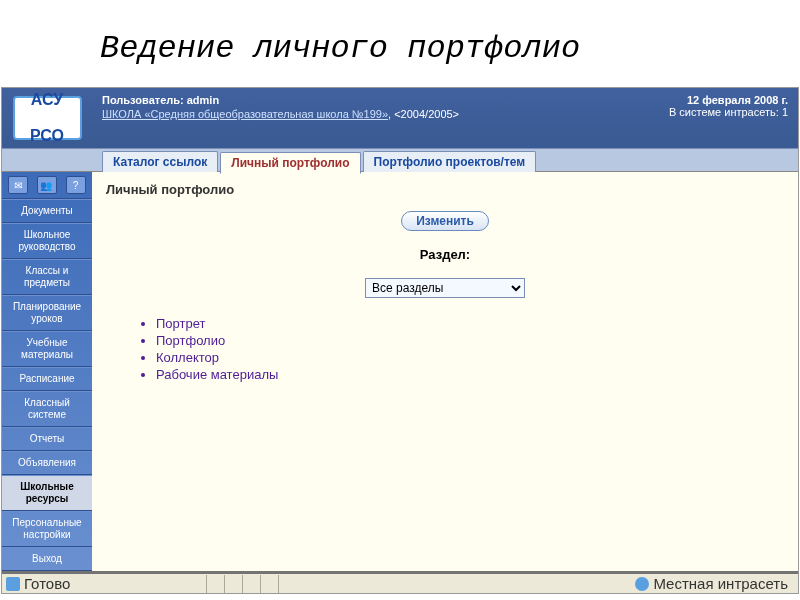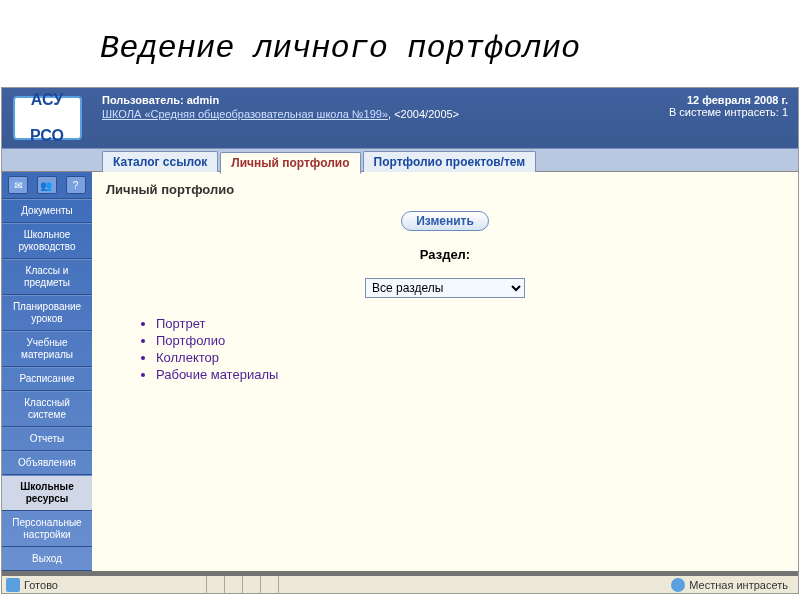--- a/index.html
+++ b/index.html
@@ -26,21 +26,21 @@
   .sb-item { padding: 5px 3px; border-top: 1px solid #6a90d0; border-bottom: 1px solid #2d4f90; cursor: pointer; line-height: 1.2; }
   .sb-item.sel { background: #d0d8e8; color: #000; font-weight: bold; }
   .content { flex: 1; background: #fffef0; padding: 10px 14px; min-height: 340px; }
   .content h2 { font-size: 13px; color: #333; margin-bottom: 14px; font-weight: bold; }
   .ctl-row { display: flex; align-items: center; gap: 16px; margin-bottom: 18px; flex-direction: column; }
   .btn { background: linear-gradient(to bottom, #fff, #d8e4f4); border: 1px solid #6a8bc0; border-radius: 10px; padding: 2px 14px; color: #2a5aa8; font-weight: bold; font-size: 12px; cursor: pointer; }
   .ctl-row label { font-weight: bold; font-size: 13px; }
   select.section { font-size: 12px; background:#f4f8ff; border:1px solid #7a8fb8; padding:1px 2px; width:160px; }
   .content ul { margin-left: 50px; list-style: disc; font-size: 13px; color: #4c1d95; }
   .content ul li { margin: 2px 0; }
-  .statusbar { display: flex; align-items: center; background: #ece9d8; border-top: 5px solid #737373; height: 22px; font-size: 11px; color: #333; padding: 0 4px; }
+  .statusbar { display: flex; align-items: center; background: #ece9d8; border-top: 3px solid #737373; height: 22px; font-size: 15px; color: #333; padding: 0 4px; }
   .statusbar .st-left { display:flex; align-items:center; gap:4px; flex:0 0 200px; }
   .statusbar .st-mid { flex:1; display:flex; gap:0; }
   .statusbar .cell { border-left:1px solid #aca899; width:18px; height:18px; }
   .statusbar .st-right { display:flex; align-items:center; gap:4px; padding-right:6px; }
   .ie-icon { width:14px; height:14px; background:#5aa0e0; border-radius:2px; display:inline-block; }
   .net-icon { width:14px; height:14px; background:#5aa0e0; border-radius:50%; display:inline-block; }
 </style>
 </head>
 <body>
 

